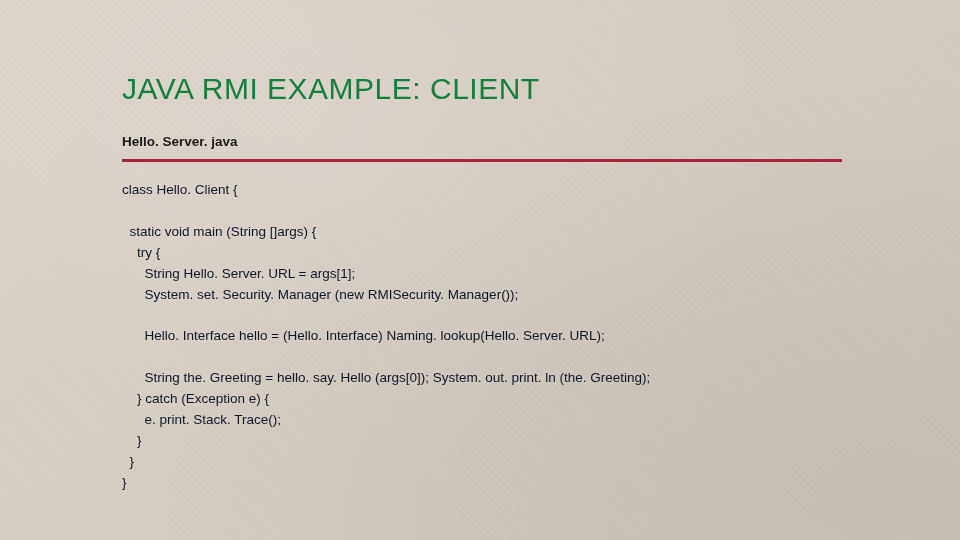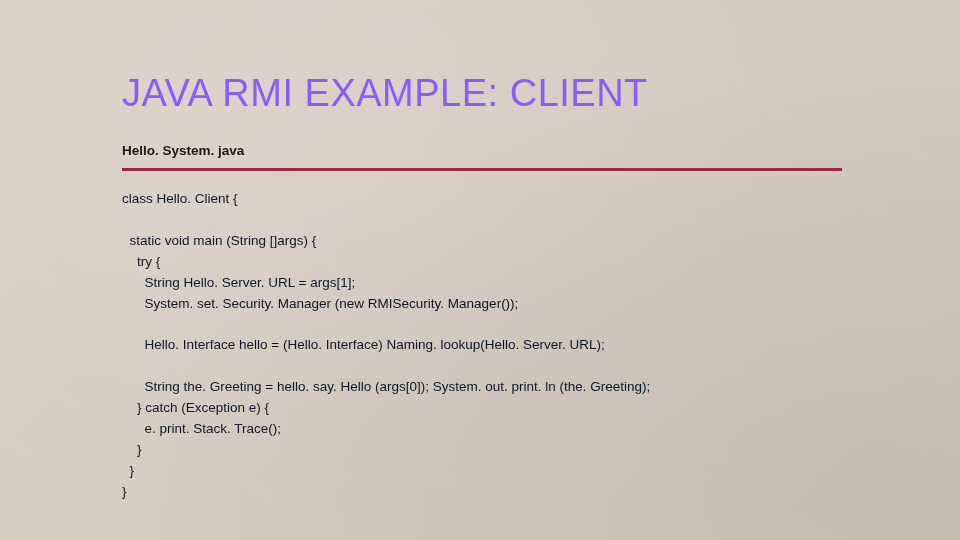--- a/index.html
+++ b/index.html
@@ -20,24 +20,24 @@
       radial-gradient(ellipse at 90% 90%, rgba(0,0,0,0.06), transparent 60%);
     pointer-events: none;
   }
   .slide {
     position: relative;
     padding: 72px 0 0 122px;
     width: 100%;
     height: 100%;
   }
   .title {
-    font-size: 38px;
+    font-size: 30px;
     font-weight: 400;
     letter-spacing: 0.5px;
-    color: #8b5cf6;
+    color: #15803d;
     margin-bottom: 26px;
   }
   .subtitle {
     font-size: 13.5px;
     font-weight: 700;
     color: #1a1a1a;
     padding-bottom: 6px;
     margin-bottom: 4px;
     display: inline-block;
   }
@@ -53,21 +53,21 @@
     line-height: 1.55;
     color: #0f172a;
     white-space: pre;
   }
 </style>
 </head>
 <body>
 
 <div class="slide">
   <h1 class="title">JAVA RMI EXAMPLE: CLIENT</h1>
-  <div class="subtitle">Hello. System. java</div>
+  <div class="subtitle">Hello. Server. java</div>
   <hr class="rule">
   <pre class="code">class Hello. Client {
 
   static void main (String []args) {
     try {
       String Hello. Server. URL = args[1];
       System. set. Security. Manager (new RMISecurity. Manager());
 
       Hello. Interface hello = (Hello. Interface) Naming. lookup(Hello. Server. URL);
 

